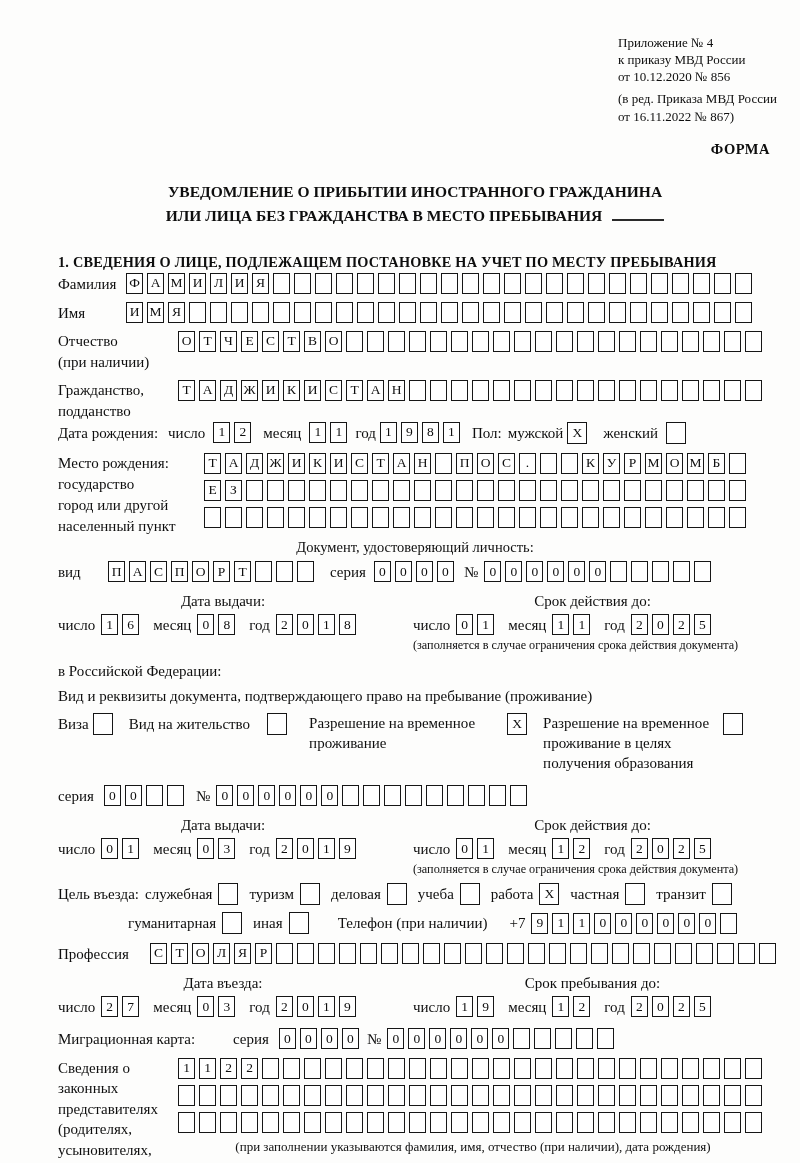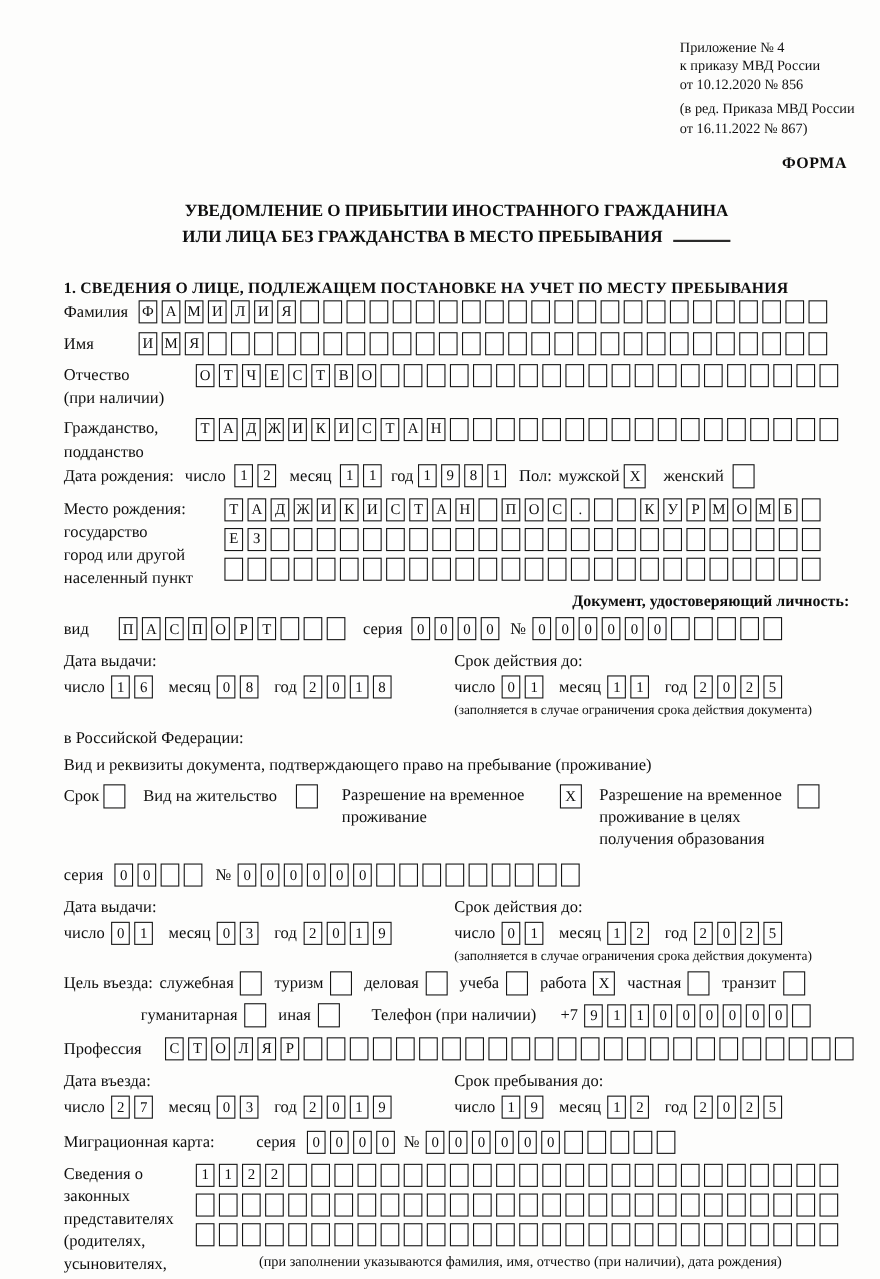--- a/index.html
+++ b/index.html
@@ -28,28 +28,28 @@
     display:flex;align-items:center;justify-content:center;font-size:13.5px;background:#fff}
   .cbox{width:20px;height:22px;border:1.6px solid #161616;display:inline-flex;flex-shrink:0;
     align-items:center;justify-content:center;font-size:13.5px;background:#fff}
   .stackrows .cells{margin-bottom:6px}
   .lbl{line-height:22px;flex-shrink:0}
 
   
   .datepair{display:flex;margin-top:9px}
   .dp-left{width:355px;flex-shrink:0}
   .dp-right{flex:1}
-  .dp-h{line-height:19px}
+  .dp-h{text-align:center;line-height:19px}
   .dp-left .dp-h{width:330px}
   .dp-row{display:flex;align-items:center;margin-top:3px}
   .dp-row .lbl{margin-right:6px}
   .dp-row .cells{margin-right:10px}
   .dp-note{font-size:12.2px;text-align:left;margin-top:2px;line-height:15px}
 
-  .center-bold{text-align:right;font-weight:bold;font-size:14.5px;margin-top:9px}
+  .center-bold{text-align:center;font-weight:normal;font-size:14.5px;margin-top:9px}
   .plain-line{margin-top:8px;line-height:21px}
 
   
   .opt-row{display:flex;align-items:flex-start;margin-top:6px}
   .opt-row .lbl{margin-right:7px}
   .opt-text{text-align:left;line-height:20px;flex-shrink:0}
   .gap10{width:10px;flex-shrink:0}.gap16{width:16px;flex-shrink:0}.gap22{width:22px;flex-shrink:0}
 
   
   .purpose .lbl{margin-right:6px}
@@ -433,21 +433,21 @@
           </div>
       </div>
       <div class="dp-note">(заполняется в случае ограничения срока действия документа)</div>
     </div>
   </div>
 
   <div class="plain-line">в Российской Федерации:</div>
   <div class="plain-line" style="margin-top:4px">Вид и реквизиты документа, подтверждающего право на пребывание (проживание)</div>
 
   <div class="opt-row">
-    <span class="lbl" style="margin-right:4px">Срок</span>
+    <span class="lbl" style="margin-right:4px">Виза</span>
     <span class="cbox"></span>
     <span class="gap16"></span>
     <span class="lbl">Вид на жительство</span>
     <span class="gap10"></span>
     <span class="cbox"></span>
     <span class="gap22"></span>
     <div class="opt-text" style="width:188px">Разрешение на временное проживание</div>
     <span class="gap10"></span>
     <span class="cbox">X</span>
     <span class="gap16"></span>

